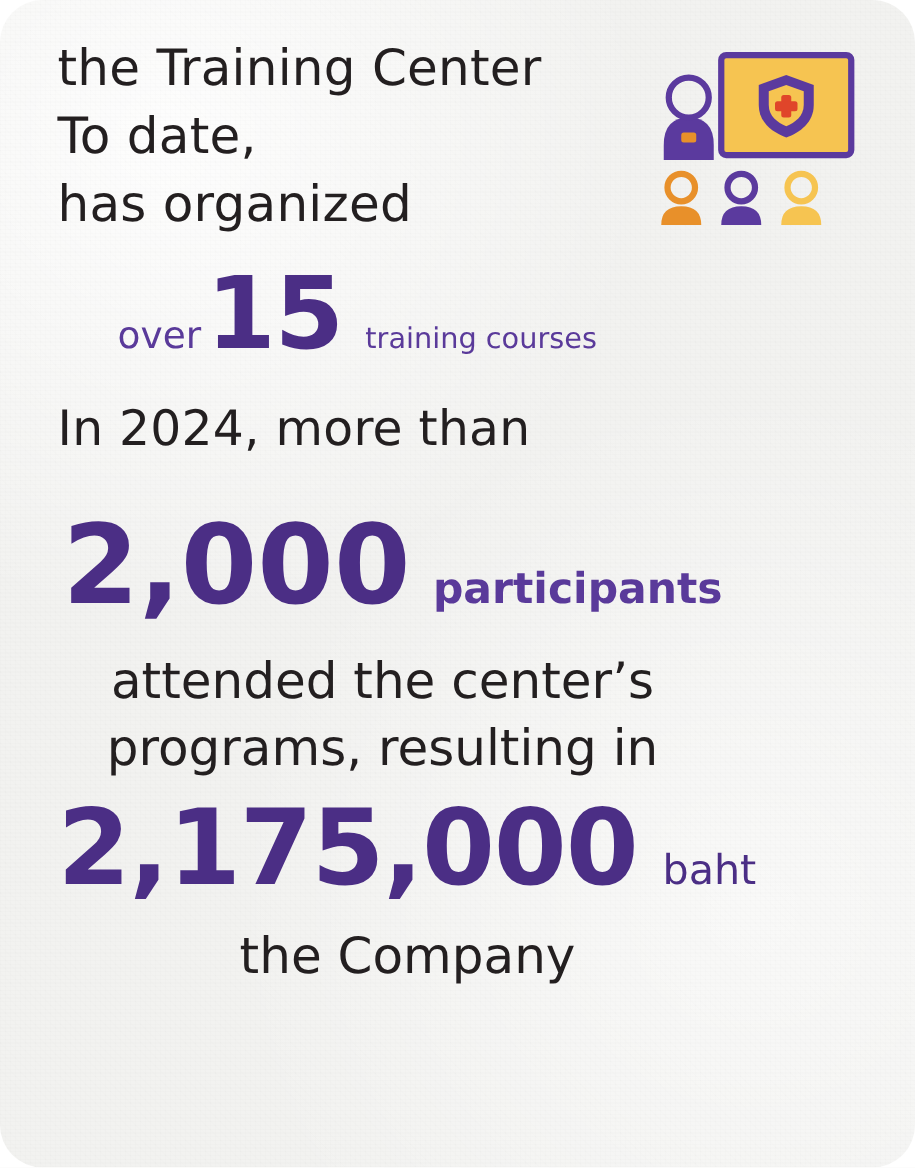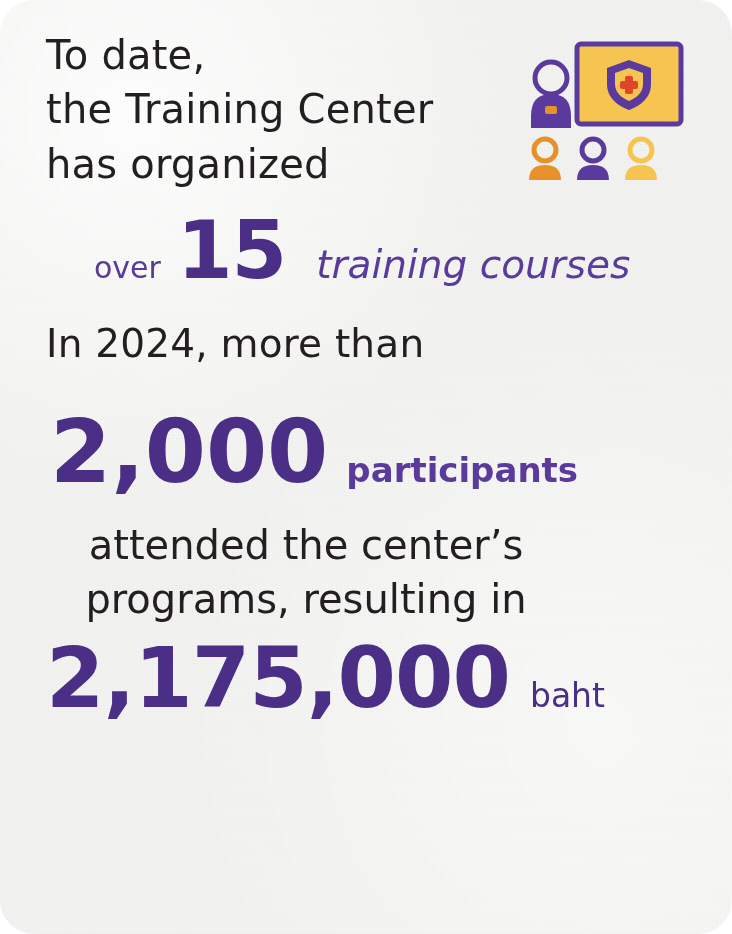--- a/index.html
+++ b/index.html
@@ -68,36 +68,35 @@
   .stat-row-1 {
     display: flex;
     align-items: baseline;
     margin-top: 24px;
     padding-left: 10px;
   }
   .small-word {
     font-size: 30px;
     color: #5a3a9a;
     font-weight: 400;
-    margin-right: 16px;
+    margin-right: 4px;
     margin-left: 38px;
   }
   .big-15 {
     font-size: 80px;
     font-weight: 700;
     color: #4b2e85;
     line-height: .9;
     letter-spacing: -1px;
   }
   .courses-word {
-    font-size: 39px;
+    font-size: 23px;
     color: #5a3a9a;
-    margin-left: 30px;
+    margin-left: 18px;
     font-weight: 400;
-    font-style: italic;
   }
 
   
   .line-2024 {
     font-size: 39px;
     color: #231f20;
     margin-top: 34px;
     letter-spacing: .2px;
   }
   .stat-row-2 {
@@ -191,22 +190,22 @@
       <g>
         <circle cx="126" cy="120" r="11" fill="none" stroke="#f6c451" stroke-width="5"></circle>
         <path d="M110 150 q0 -15 16 -15 q16 0 16 15 z" fill="#f6c451"></path>
       </g>
     </svg>
   </div>
 
   <div class="content">
 
     <div class="line-lead dark">
+      <div>the Training Center</div>
       <div>To date,</div>
-      <div>the Training Center</div>
       <div>has organized</div>
     </div>
 
     <div class="stat-row-1">
       <span class="small-word">over</span>
       <span class="big-15">15</span>
       <span class="courses-word">training courses</span>
     </div>
 
     <div class="line-2024">In 2024, more than</div>
@@ -220,16 +219,17 @@
       <div class="nowrap">attended the center’s</div>
       <div class="nowrap">programs, resulting in</div>
     </div>
 
     <div class="stat-row-3">
       <span class="big-amount">2,175,000</span>
       <span class="baht-word">baht</span>
     </div>
 
     <div class="para-2">
+      <div class="nowrap">the Company</div>
     </div>
 
   </div>
 </div>
 
 </body></html>

